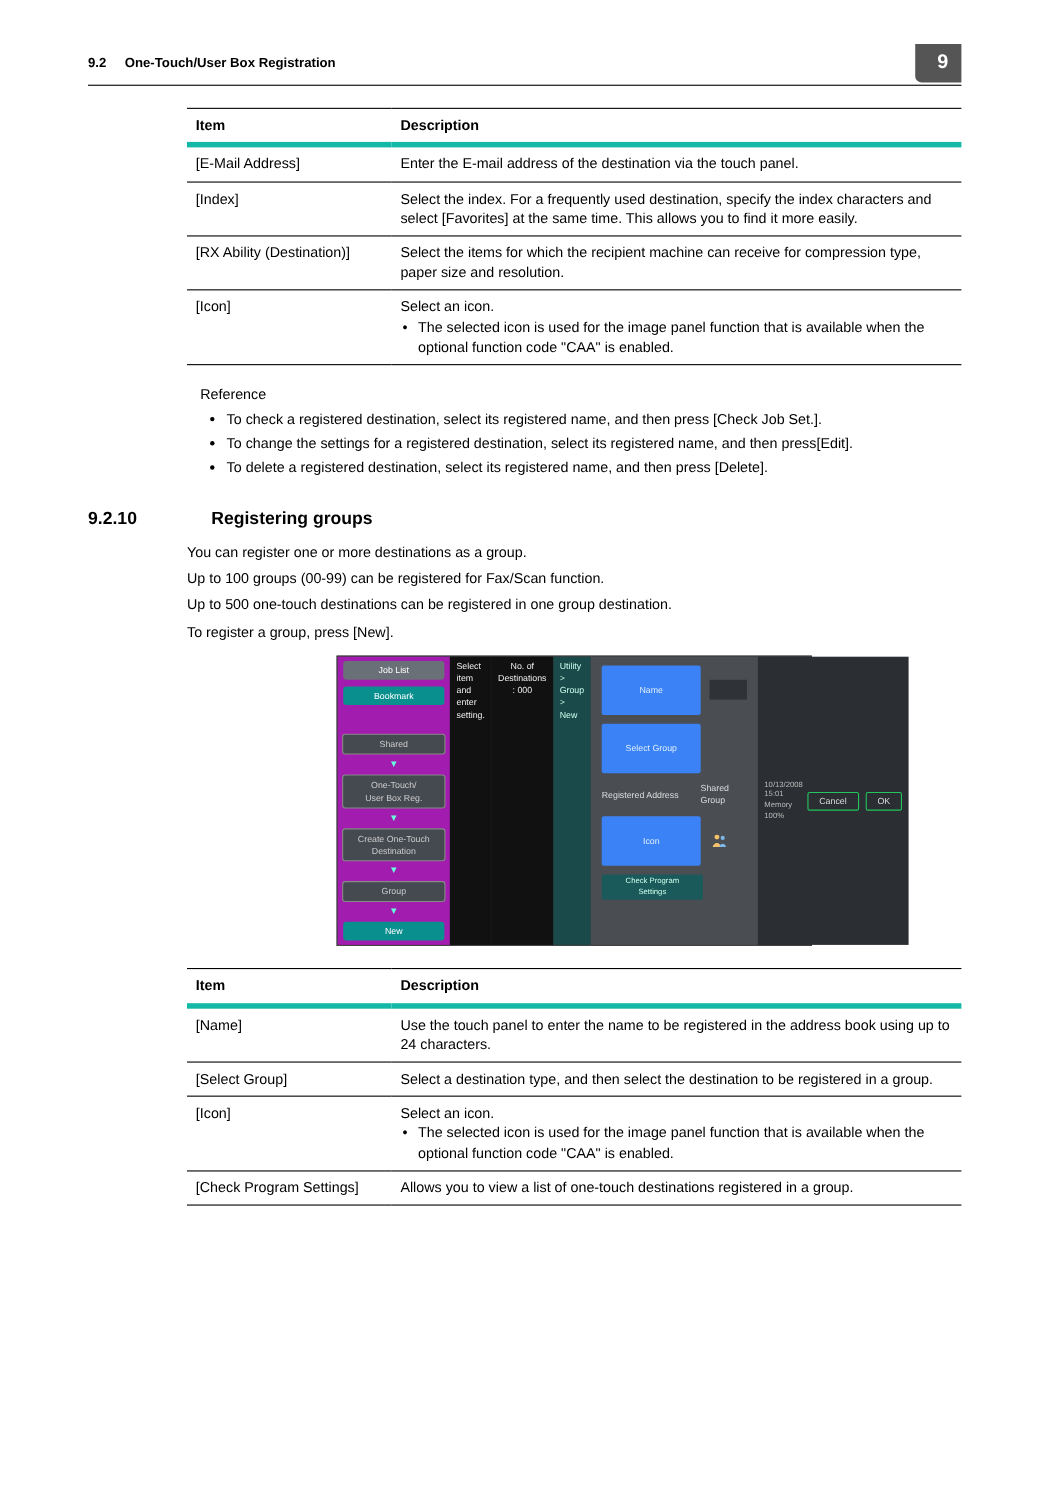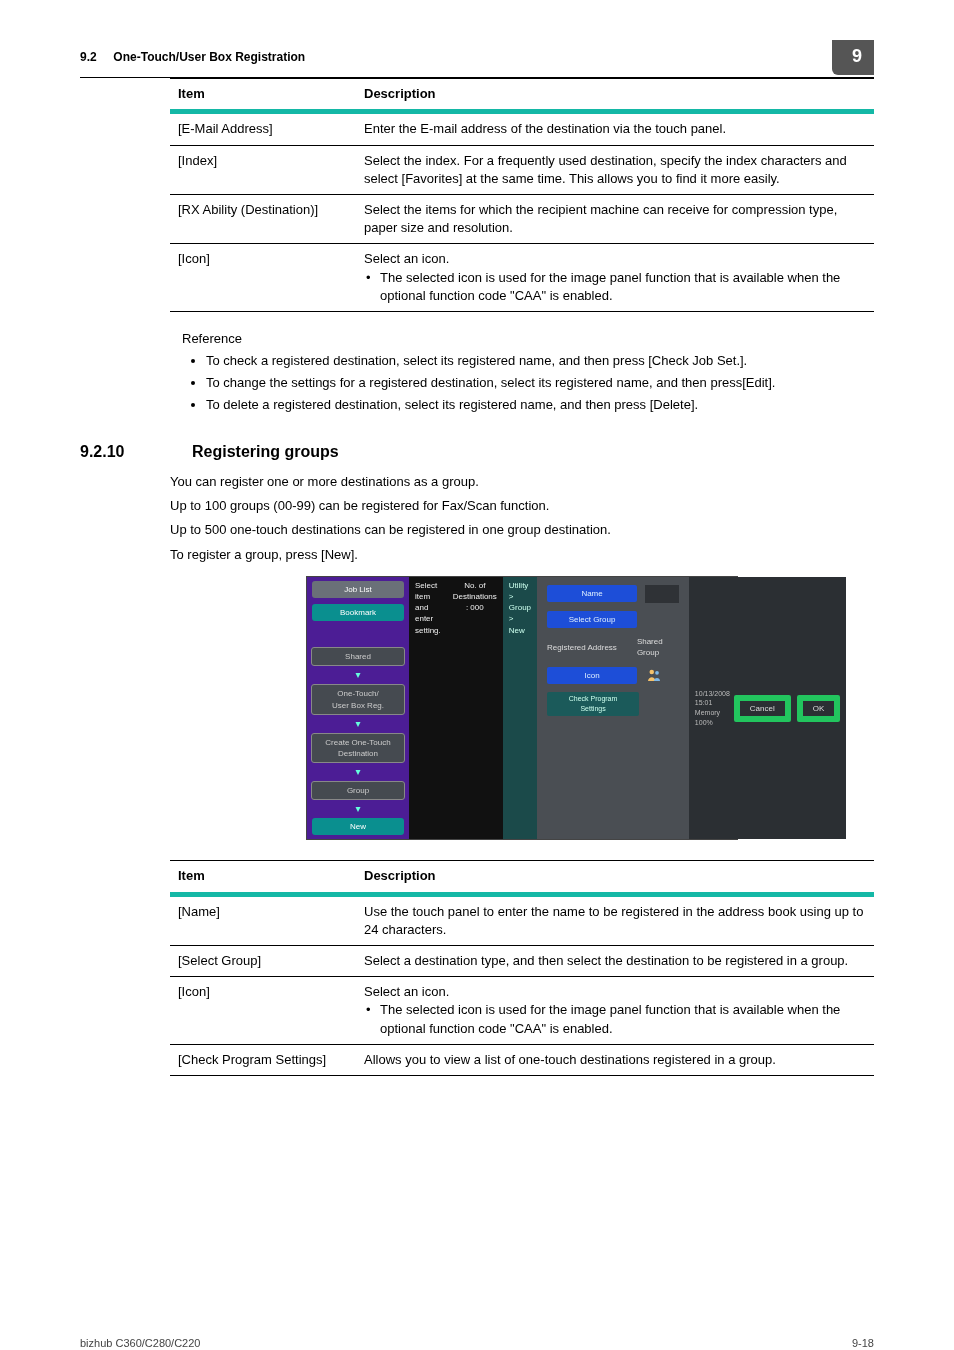--- a/index.html
+++ b/index.html
@@ -11,20 +11,21 @@
     width: 954px;
     box-sizing: border-box;
     line-height: 1.4;
   }
   .top-header {
     display: flex;
     justify-content: space-between;
     align-items: center;
     border-bottom: 1px solid #000;
     padding-bottom: 2px;
+    margin-bottom: 20px;
   }
   .top-header .left {
     font-weight: bold;
     font-size: 12px;
   }
   .top-header .right {
     background: #555;
     color: #fff;
     font-weight: bold;
     font-size: 18px;
@@ -90,21 +91,21 @@
     width: 430px;
     margin: 12px auto 20px auto;
     display: flex;
     background: #2b2f33;
     border: 1px solid #444;
     font-size: 9px;
     color: #ddd;
   }
   .side-nav {
     width: 110px;
-    background: #4c1d95;
+    background: #a21caf;
     display: flex;
     flex-direction: column;
     align-items: center;
     padding: 4px 4px;
     gap: 6px;
   }
   .nav-tab {
     width: 92px;
     text-align: center;
     padding: 3px 0;
@@ -132,32 +133,32 @@
     padding: 3px 6px;
     font-size: 8px;
   }
   .pane-body {
     flex:1;
     background:#4a4e53;
     padding:8px 10px;
     position:relative;
   }
   .field-row { display:flex; align-items:center; gap:8px; margin-bottom:8px;}
-  .field-btn { background:#1d4ed8; color:#def; padding:3px 6px; width:78px; text-align:center; font-size:8px; border-radius:2px;}
+  .field-btn { background:#3b82f6; color:#def; padding:17px 6px; width:78px; text-align:center; font-size:8px; border-radius:2px;}
   .field-label { color:#ddd; font-size:8px; width:78px; text-align:center;}
   .field-val { background:#2f3236; color:#ccc; flex:1; height:14px; padding:2px 6px; font-size:8px;}
   .shared { color:#ddd; font-size:8px; }
   .group-icon-svg { width:18px; height:18px; }
   .check-btn { background:#1b5a5a; color:#cfe; font-size:7px; padding:2px 6px; width:80px; text-align:center; border-radius:2px; margin-top:8px;}
   .footer-bar {
     display:flex; justify-content:space-between; align-items:center;
     padding:3px 6px; background:#2b2f33; font-size:7px; color:#bbb;
   }
   .footer-btns { display:flex; gap:6px; }
-  .f-btn { border:6px solid #22c55e; color:#ddd; padding:2px 10px; font-size:8px; border-radius:2px;}
+  .f-btn { border:1px solid #22c55e; color:#ddd; padding:2px 10px; font-size:8px; border-radius:2px;}
   .page-footer {
     display:flex; justify-content:space-between;
     font-size:11px; color:#444;
     margin-top:260px;
     border-top:none;
   }
 </style>
 </head>
 <body>
 

